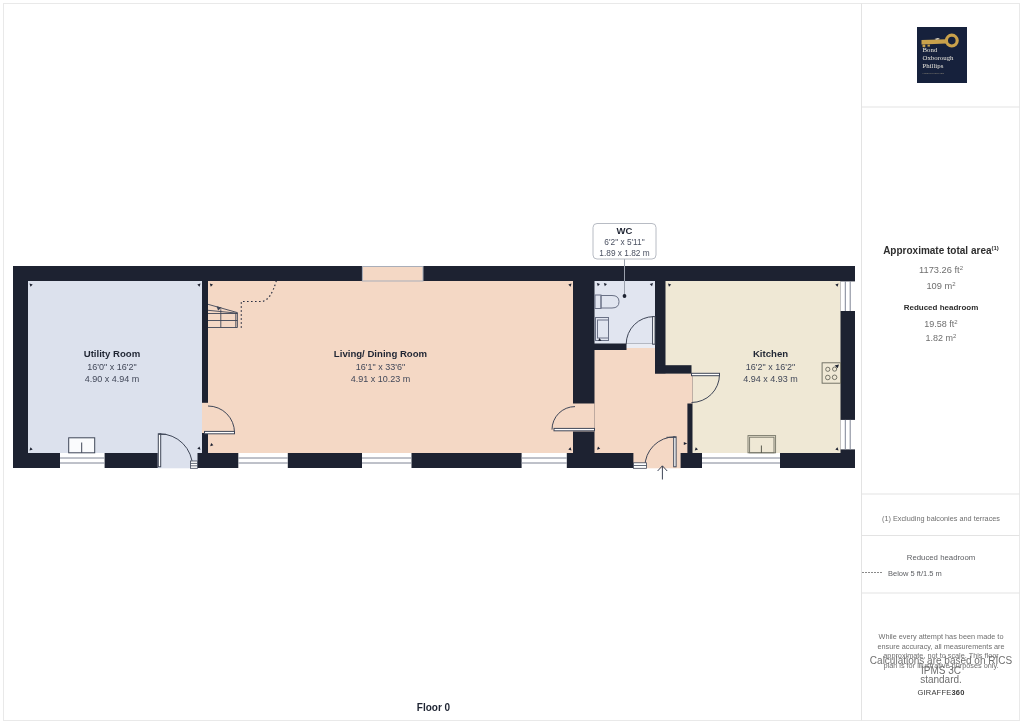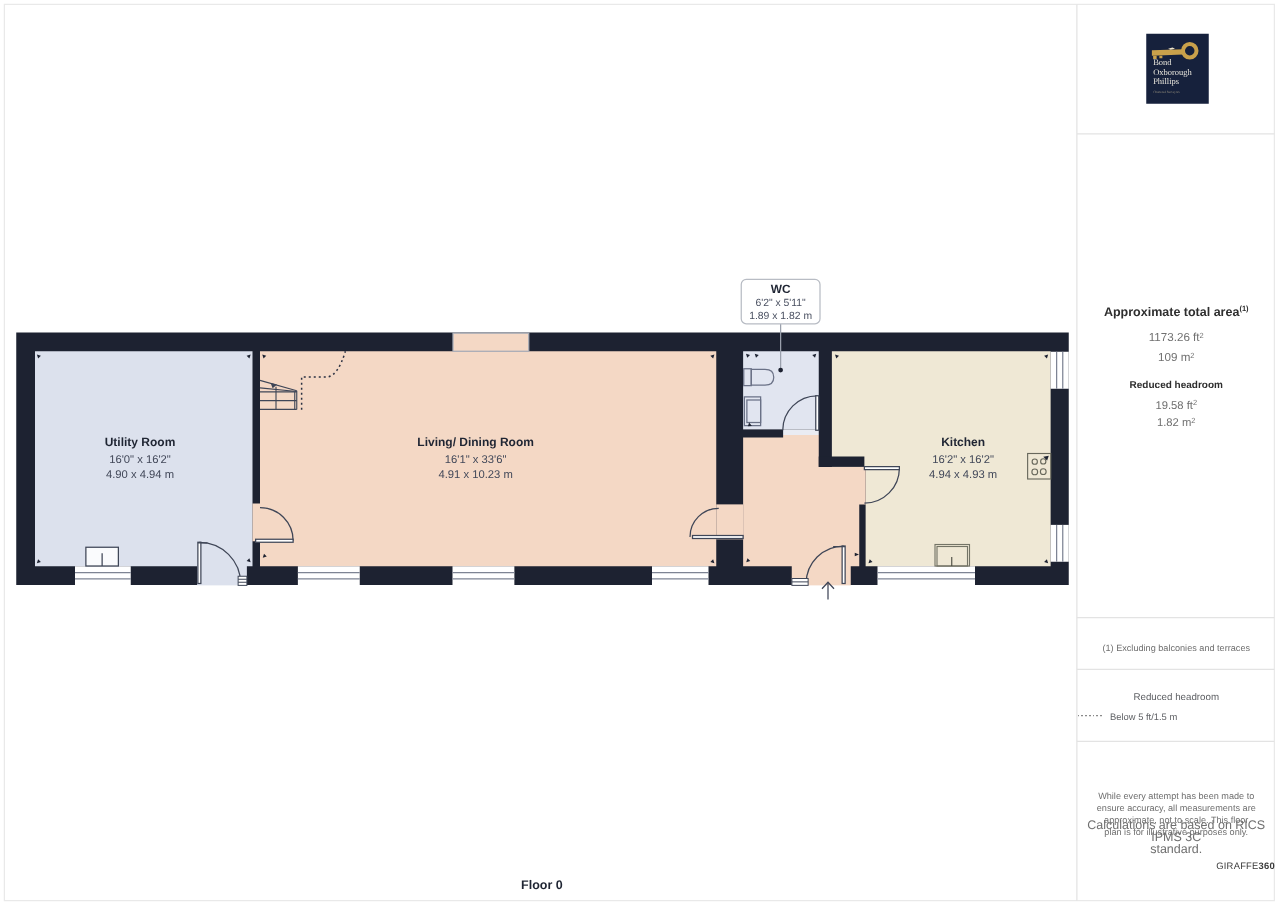--- a/index.html
+++ b/index.html
@@ -263,14 +263,14 @@
   <div style="position:absolute;top:513.5px;left:0;width:158px;text-align:center;font-size:7.3px;color:#6f6f6f;">(1) Excluding balconies and terraces</div>
 
   <div style="position:absolute;top:552.5px;left:0;width:158px;text-align:center;font-size:7.8px;color:#5f6165;">Reduced headroom</div>
 
   <div style="position:absolute;top:568.5px;left:0;width:158px;text-align:left;font-size:7.5px;color:#5f6165;"><span style="display:inline-block;width:20px;height:1px;background:repeating-linear-gradient(90deg,#8a8a8a 0,#8a8a8a 1.5px,transparent 1.5px,transparent 3px);vertical-align:3px;margin-right:6px;"></span>Below 5 ft/1.5 m</div>
 
   <div style="position:absolute;top:632px;left:0;width:158px;text-align:center;font-size:7.3px;line-height:9.7px;color:#6f6f6f;">While every attempt has been made to<br>ensure accuracy, all measurements are<br>approximate, not to scale. This floor<br>plan is for illustrative purposes only.</div>
 
   <div style="position:absolute;top:656px;left:0;width:158px;text-align:center;font-size:10px;line-height:9.7px;color:#6f6f6f;">Calculations are based on RICS IPMS 3C<br>standard.</div>
 
-  <div style="position:absolute;top:688px;left:0;width:158px;text-align:right;font-size:7.5px;letter-spacing:0.2px;color:#3a3a3a;">GIRAFFE<b>360</b></div>
+  <div style="position:absolute;top:688px;left:0;width:158px;text-align:center;font-size:7.5px;letter-spacing:0.2px;color:#3a3a3a;">GIRAFFE<b>360</b></div>
 </div>
 
 </body></html>

